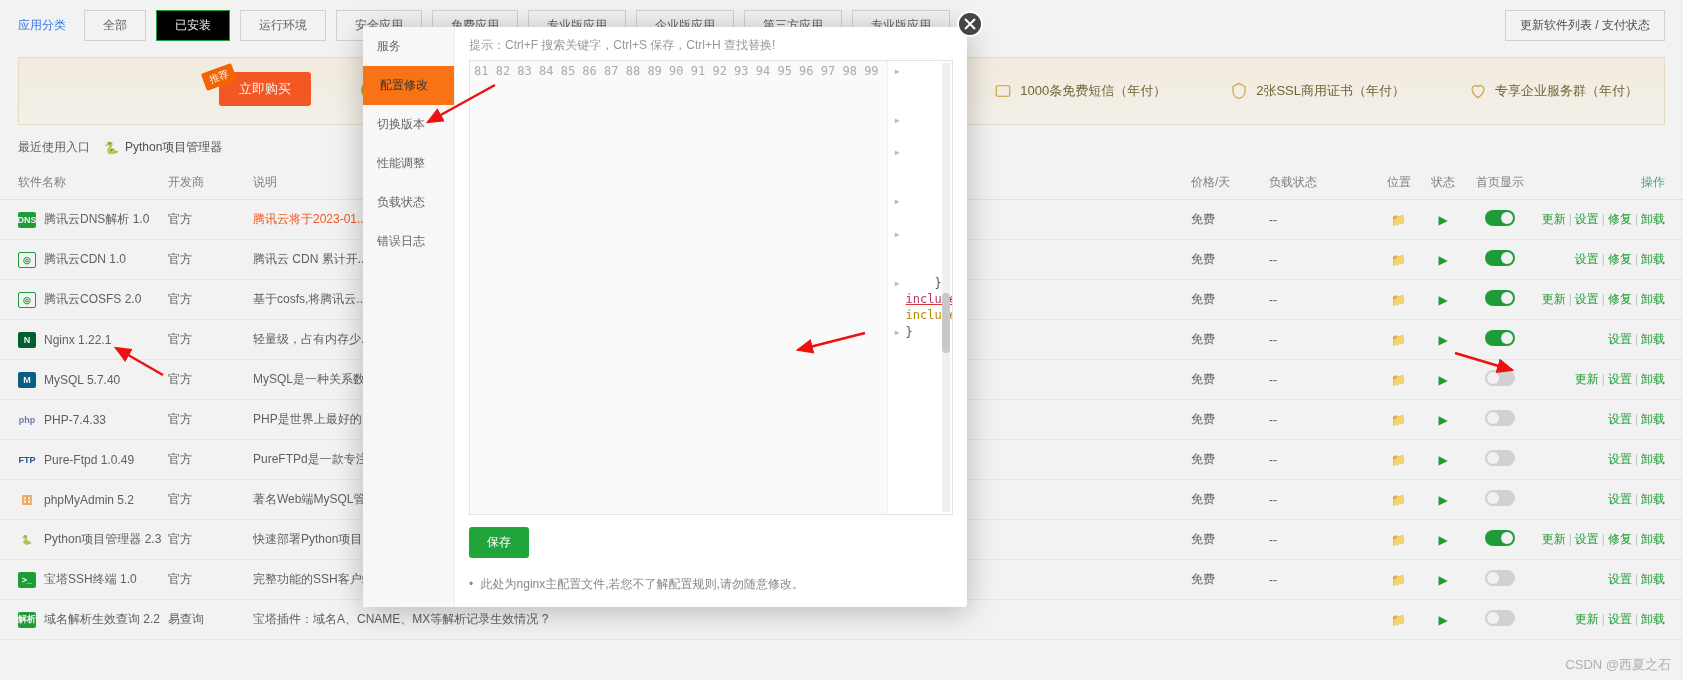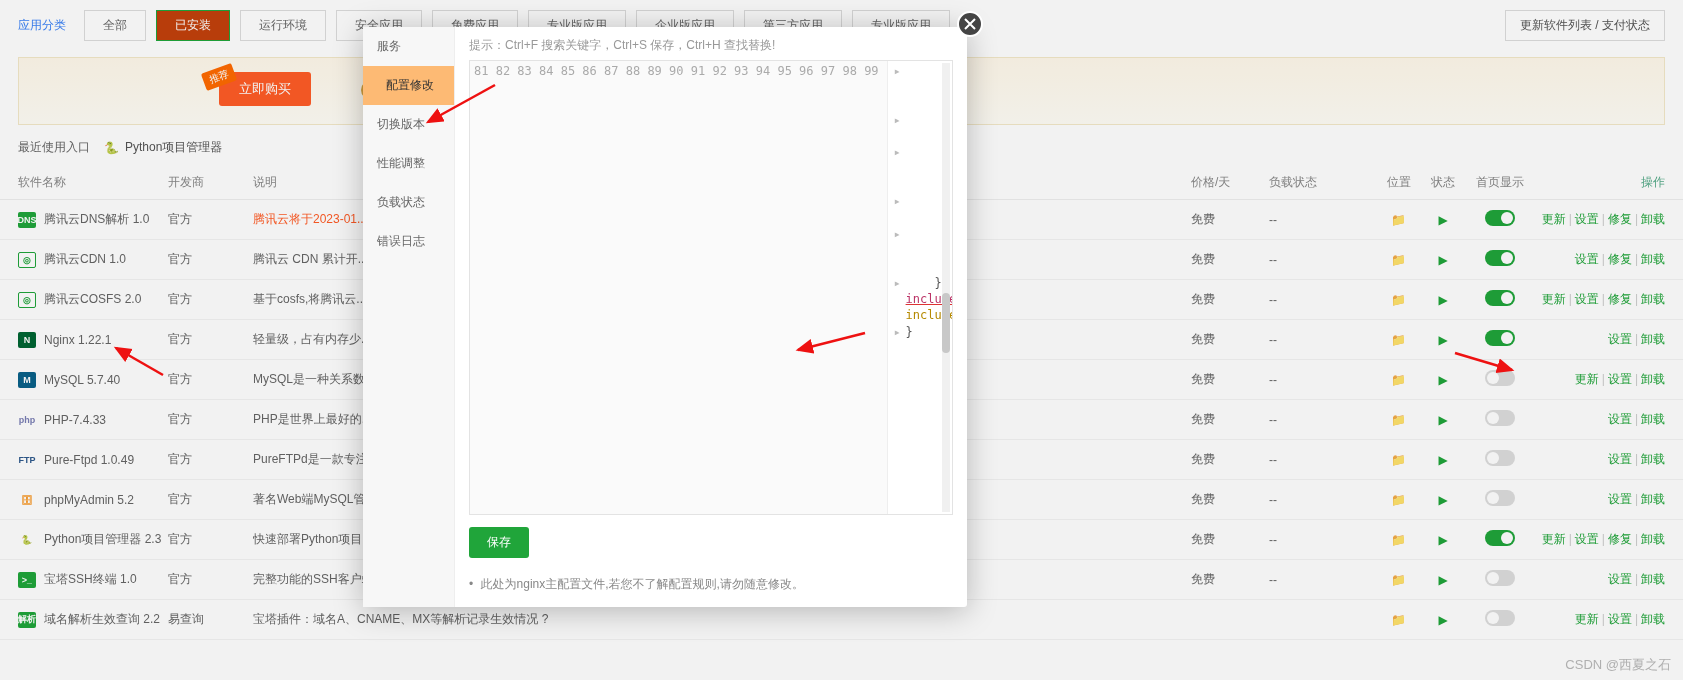--- a/index.html
+++ b/index.html
@@ -1,20 +1,20 @@
 <!DOCTYPE html>
 <html><head>
 <meta charset="utf-8">
 <style>
 * { margin:0; padding:0; box-sizing:border-box; }
 body { font-family:"Microsoft YaHei",Arial,sans-serif; font-size:12px; color:#666; background:#fff; position:relative; width:1683px; height:680px; overflow:hidden; }
 .tabbar { display:flex; align-items:center; padding:10px 18px; gap:10px; }
 .tab-label { color:#3b82f6; margin-right:8px; }
 .tab-btn { border:1px solid #ddd; background:#fff; color:#666; padding:6px 18px; cursor:pointer; font-size:12px; }
-.tab-btn.active { background:#c2410c; border-color:#20a53a; color:#fff; }
+.tab-btn.active { background:#000000; border-color:#20a53a; color:#fff; }
 .right-btn { margin-left:auto; border:1px solid #ddd; background:#fff; color:#555; padding:6px 14px; cursor:pointer; font-size:12px; }
 .promo { height:68px; background:linear-gradient(#fff8ea,#fffdf6); border:1px solid #f3e8c9; margin:6px 18px 0; display:flex; align-items:center; padding:0 26px; position:relative; }
 .buy-wrap { position:absolute; left:200px; top:14px; }
 .rec-tag { position:absolute; left:-16px; top:-4px; background:#ff6a00; color:#fff; font-size:10px; padding:2px 6px; transform:rotate(-20deg); border-radius:2px; }
 .buy-btn { background:#ff5c26; color:#fff; border:none; padding:8px 20px; font-size:13px; border-radius:3px; cursor:pointer; }
 .promo-item { display:flex; align-items:center; gap:8px; color:#7a6a3c; font-size:13px; }
 .promo-item svg { width:18px; height:18px; }
 .recent { display:flex; align-items:center; gap:14px; padding:14px 18px 10px; color:#666; }
 .py-icon { display:flex; align-items:center; gap:6px; color:#555; }
 .table { width:calc(100% - 0px); }
@@ -40,21 +40,21 @@
 .toggle::after { content:''; width:12px; height:12px; background:#fff; border-radius:50%; position:absolute; top:2px; }
 .toggle.on::after { right:2px; }
 .toggle.off::after { left:2px; }
 .modal-mask { position:absolute; inset:0; background:rgba(0,0,0,0.05); }
 .modal { position:absolute; left:363px; top:27px; width:604px; height:580px; background:#fff; box-shadow:0 4px 30px rgba(0,0,0,.25); border-radius:3px; display:flex; flex-direction:column; }
 .modal-title { padding:14px 18px; font-size:14px; color:#555; border-bottom:1px solid #eee; }
 .modal-close { position:absolute; right:-16px; top:-16px; width:26px; height:26px; border-radius:50%; background:#444; color:#fff; display:flex; align-items:center; justify-content:center; cursor:pointer; font-size:14px; border:2px solid #fff; }
 .modal-body { display:flex; flex:1; min-height:0; }
 .side-tabs { width:92px; background:#f7f7f7; border-right:1px solid #eee; }
 .side-tab { padding:11px 14px; color:#666; cursor:pointer; font-size:12px; }
-.side-tab.active { background:#fdba74; border-left:3px solid transparent; color:#333; font-weight:500;text-align:center; }
+.side-tab.active { background:#f97316; border-left:3px solid transparent; color:#333; font-weight:500; }
 .cfg-area { flex:1; display:flex; flex-direction:column; padding:10px 14px 14px; min-width:0; }
 .hint { color:#999; font-size:12px; margin-bottom:6px; }
 .editor { flex:1; border:1px solid #e3e3e3; display:flex; font-family:Consolas,monospace; font-size:12px; min-height:0; overflow:hidden; position:relative; }
 .gutter { background:#fafafa; color:#aaa; text-align:right; padding:2px 8px 2px 4px; border-right:1px solid #eee; line-height:16.3px; user-select:none; }
 .code { flex:1; padding:2px 6px; line-height:16.3px; white-space:pre; color:#555; overflow:auto; }
 .kw { color:#b58900; }
 .hl { text-decoration:underline; text-decoration-color:#d33; color:#b36; }
 .fold { color:#bbb; display:inline-block; width:12px; }
 .save-btn { margin-top:12px; background:#20a53a; color:#fff; border:none; padding:7px 18px; border-radius:3px; cursor:pointer; font-size:12px; align-self:flex-start; }
 .note { margin-top:18px; color:#888; font-size:12px; }
@@ -87,20 +87,40 @@
 
 <div class="promo">
   <div class="buy-wrap">
     <span class="rec-tag">推荐</span>
     <button class="buy-btn">立即购买</button>
   </div>
   <div style="position:absolute;left:340px;">
     <svg width="24" height="24">
         <circle cx="12" cy="12" r="9" fill="none" stroke="#d9a441" stroke-width="2"></circle>
       </svg>
+  </div>
+  <div style="margin-left:auto;display:flex;gap:64px;">
+    <div class="promo-item">
+      <svg viewBox="0 0 24 24">
+          <rect x="3" y="5" width="18" height="14" rx="2" fill="none" stroke="#d9a441" stroke-width="1.5"></rect>
+        </svg>
+      <span>1000条免费短信（年付）</span>
+    </div>
+    <div class="promo-item">
+      <svg viewBox="0 0 24 24">
+          <path d="M12 2l8 4v6c0 5-3.5 9-8 10-4.5-1-8-5-8-10V6z" fill="none" stroke="#d9a441" stroke-width="1.5"></path>
+        </svg>
+      <span>2张SSL商用证书（年付）</span>
+    </div>
+    <div class="promo-item">
+      <svg viewBox="0 0 24 24">
+          <path d="M12 21s-8-5-8-12a5 5 0 0 1 8-3 5 5 0 0 1 8 3c0 7-8 12-8 12z" fill="none" stroke="#d9a441" stroke-width="1.5"></path>
+        </svg>
+      <span>专享企业服务群（年付）</span>
+    </div>
   </div>
 </div>
 
 <div class="recent">
   <span>最近使用入口</span>
   <span class="py-icon">
     <span>🐍</span>
     <span>Python项目管理器</span>
   </span>
 </div>

